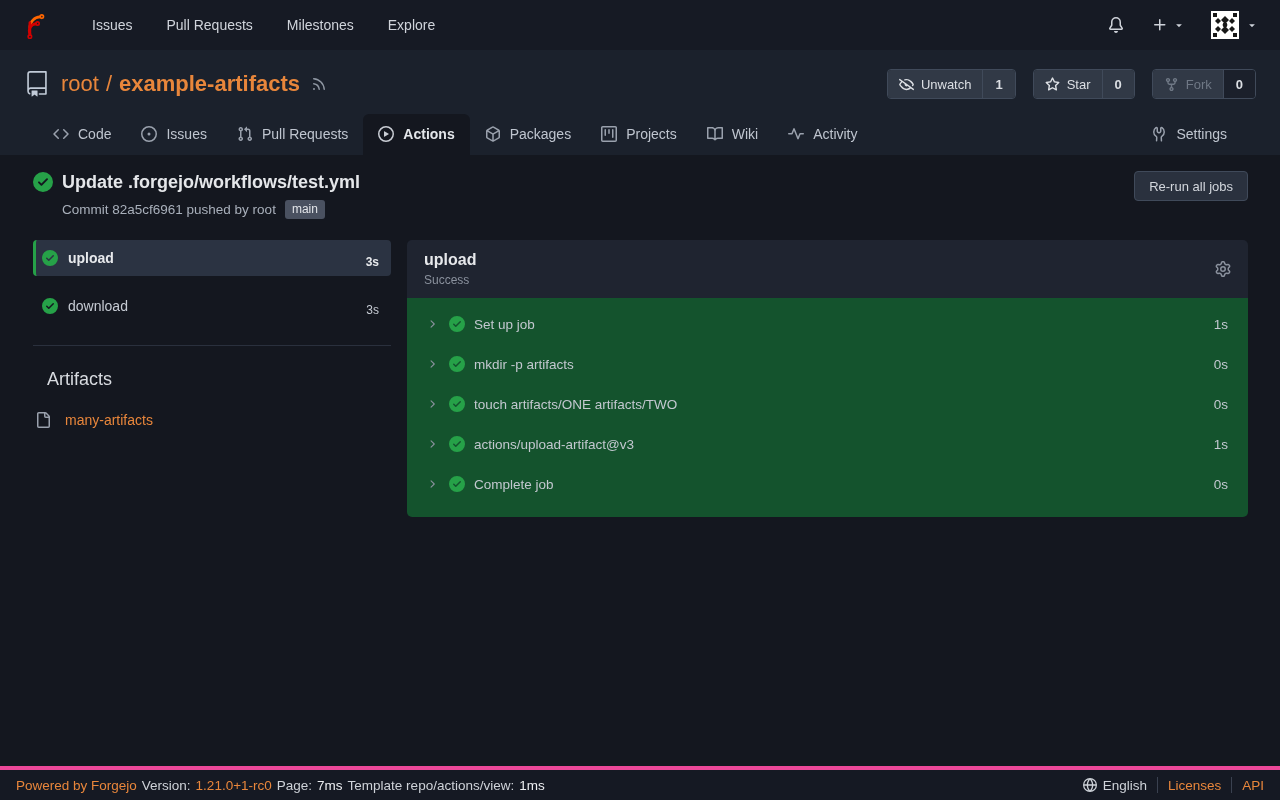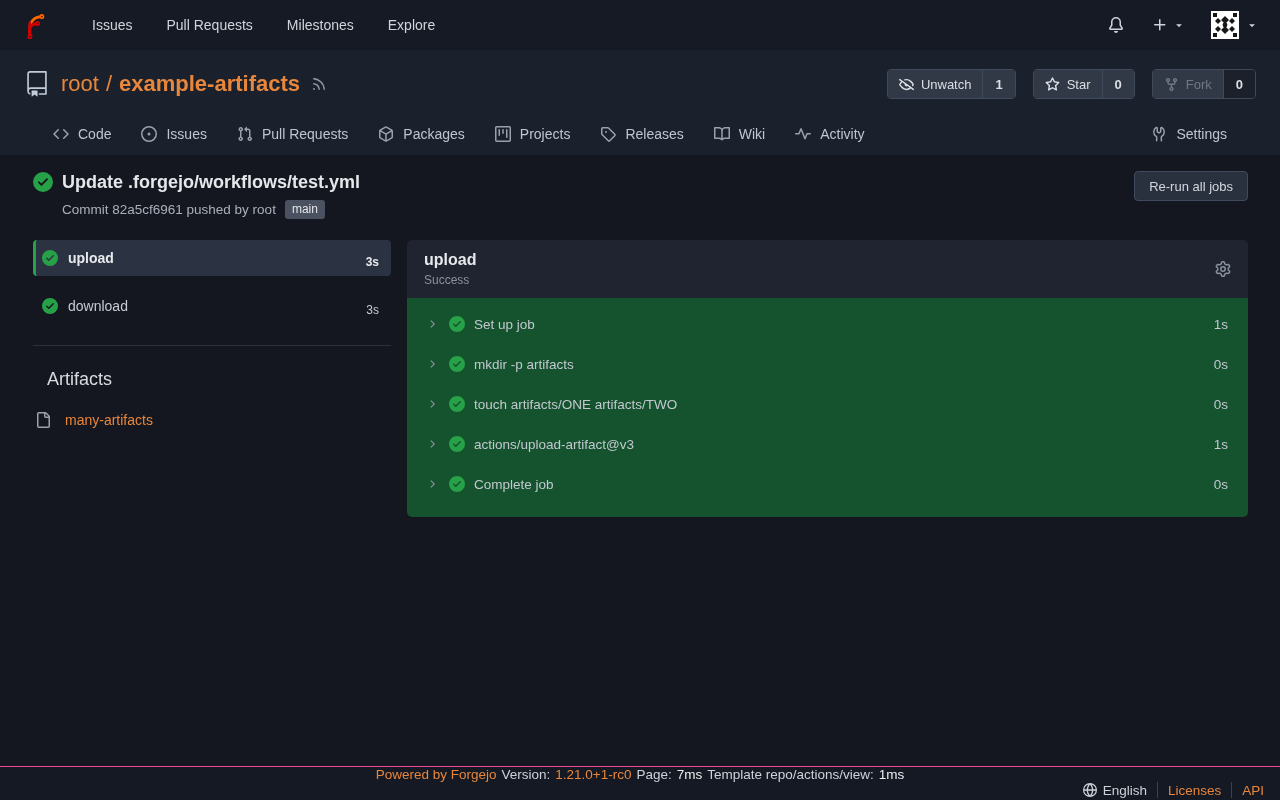--- a/index.html
+++ b/index.html
@@ -75,21 +75,21 @@
   .panel-title { font-size:16px; font-weight:700; color:#e6e8eb; line-height:19px; }
   .panel-status { margin-top:4px; font-size:12px; color:#8a919d; }
   .panel-gear { margin-left:auto; color:#8a919d; cursor:pointer; }
   .steps { background:#14532d; padding:6px 0 13px; }
   .step-row { display:flex; align-items:center; height:40px; padding:0 20px 0 19px; font-size:13.5px; color:#c3c8d0; cursor:pointer; }
   .step-chevron { color:#8a919d; margin-right:11px; }
   .step-check { color:#26a148; margin-right:9px; }
   .step-time { margin-left:auto; color:#c3c8d0; }
 
   
-  .footer { position:absolute; left:0; right:0; bottom:0; height:34px; background:#151923; border-top:1px solid #ec4899; display:flex; align-items:center; padding:0 16px; font-size:13.5px; color:#ced2d8;flex-direction:column; }
+  .footer { position:absolute; left:0; right:0; bottom:0; height:34px; background:#151923; border-top:4px solid #ec4899; display:flex; align-items:center; padding:0 16px; font-size:13.5px; color:#ced2d8; }
   .footer a, .f-link { color:#e8863b; cursor:pointer; text-decoration:none; }
   .f-left { display:flex; align-items:center; gap:5px; white-space:nowrap; }
   .f-bold { font-weight:400; color:#eceef1; }
   .f-right { margin-left:auto; display:flex; align-items:center; gap:10px; }
   .f-lang { display:flex; align-items:center; gap:6px; cursor:pointer; color:#ced2d8; }
   .f-div { width:1px; height:16px; background:#3a4150; }
 </style>
 </head>
 <body>
 
@@ -220,37 +220,37 @@
           <path d="M8 0a8 8 0 1 1 0 16A8 8 0 0 1 8 0ZM1.5 8a6.5 6.5 0 1 0 13 0 6.5 6.5 0 0 0-13 0Z"></path>
         </svg>
       <span>Issues</span>
     </span>
     <span class="tab">
       <svg width="16" height="16" viewBox="0 0 16 16" fill="currentColor">
           <path d="M1.5 3.25a2.25 2.25 0 1 1 3 2.122v5.256a2.251 2.251 0 1 1-1.5 0V5.372A2.25 2.25 0 0 1 1.5 3.25Zm5.677-.177L9.573.677A.25.25 0 0 1 10 .854V2.5h1A2.5 2.5 0 0 1 13.5 5v5.628a2.251 2.251 0 1 1-1.5 0V5a1 1 0 0 0-1-1h-1v1.646a.25.25 0 0 1-.427.177L7.177 3.427a.25.25 0 0 1 0-.354ZM3.75 2.5a.75.75 0 1 0 0 1.5.75.75 0 0 0 0-1.5Zm0 9.5a.75.75 0 1 0 0 1.5.75.75 0 0 0 0-1.5Zm8.25.75a.75.75 0 1 0 1.5 0 .75.75 0 0 0-1.5 0Z"></path>
         </svg>
       <span>Pull Requests</span>
     </span>
+    <span class="tab active">
+      <svg width="16" height="16" viewBox="0 0 16 16" fill="currentColor">
+          <path d="M8 0a8 8 0 1 1 0 16A8 8 0 0 1 8 0ZM1.5 8a6.5 6.5 0 1 0 13 0 6.5 6.5 0 0 0-13 0Zm4.879-2.773 4.264 2.559a.25.25 0 0 1 0 .428l-4.264 2.559A.25.25 0 0 1 6 10.559V5.442a.25.25 0 0 1 .379-.215Z"></path>
+        </svg>
+      <span>Actions</span>
+    </span>
     <span class="tab">
       <svg width="16" height="16" viewBox="0 0 16 16" fill="currentColor">
           <path d="m8.878.392 5.25 3.045c.54.314.872.89.872 1.514v6.098a1.75 1.75 0 0 1-.872 1.514l-5.25 3.045a1.75 1.75 0 0 1-1.756 0l-5.25-3.045A1.75 1.75 0 0 1 1 11.049V4.951c0-.624.332-1.201.872-1.514L7.122.392a1.75 1.75 0 0 1 1.756 0ZM7.875 1.69l-4.63 2.685L8 7.133l4.755-2.758-4.63-2.685a.248.248 0 0 0-.25 0ZM2.5 5.677v5.372c0 .09.047.171.125.216l4.625 2.683V8.432Zm6.25 8.271 4.625-2.683a.25.25 0 0 0 .125-.216V5.677L8.75 8.432Z"></path>
         </svg>
       <span>Packages</span>
     </span>
     <span class="tab">
       <svg width="16" height="16" viewBox="0 0 16 16" fill="currentColor">
           <path d="M1.75 0h12.5C15.216 0 16 .784 16 1.75v12.5A1.75 1.75 0 0 1 14.25 16H1.75A1.75 1.75 0 0 1 0 14.25V1.75C0 .784.784 0 1.75 0ZM1.5 1.75v12.5c0 .138.112.25.25.25h12.5a.25.25 0 0 0 .25-.25V1.75a.25.25 0 0 0-.25-.25H1.75a.25.25 0 0 0-.25.25ZM11.75 3a.75.75 0 0 1 .75.75v7.5a.75.75 0 0 1-1.5 0v-7.5a.75.75 0 0 1 .75-.75Zm-8.25.75a.75.75 0 0 1 1.5 0v5.5a.75.75 0 0 1-1.5 0ZM8 3a.75.75 0 0 1 .75.75v3.5a.75.75 0 0 1-1.5 0v-3.5A.75.75 0 0 1 8 3Z"></path>
         </svg>
       <span>Projects</span>
-    </span>
-    <span class="tab">
-      <svg width="16" height="16" viewBox="0 0 16 16" fill="currentColor">
-          <path d="M1 7.775V2.75C1 1.784 1.784 1 2.75 1h5.025c.464 0 .91.184 1.238.513l6.25 6.25a1.75 1.75 0 0 1 0 2.474l-5.026 5.026a1.75 1.75 0 0 1-2.474 0l-6.25-6.25A1.752 1.752 0 0 1 1 7.775Zm1.5 0c0 .066.026.13.073.177l6.25 6.25a.25.25 0 0 0 .354 0l5.025-5.025a.25.25 0 0 0 0-.354l-6.25-6.25a.25.25 0 0 0-.177-.073H2.75a.25.25 0 0 0-.25.25ZM6 5a1 1 0 1 1 0 2 1 1 0 0 1 0-2Z"></path>
-        </svg>
-      <span>Releases</span>
     </span>
     <span class="tab">
       <svg width="16" height="16" viewBox="0 0 16 16" fill="currentColor">
           <path d="M0 1.75A.75.75 0 0 1 .75 1h4.253c1.227 0 2.317.59 3 1.501A3.743 3.743 0 0 1 11.006 1h4.245a.75.75 0 0 1 .75.75v10.5a.75.75 0 0 1-.75.75h-4.507a2.25 2.25 0 0 0-1.591.659l-.622.621a.75.75 0 0 1-1.06 0l-.622-.621A2.25 2.25 0 0 0 5.258 13H.75a.75.75 0 0 1-.75-.75Zm7.251 10.324.004-5.073-.002-2.253A2.25 2.25 0 0 0 5.003 2.5H1.5v9h3.757a3.75 3.75 0 0 1 1.994.574ZM8.755 4.75l-.004 7.322a3.752 3.752 0 0 1 1.992-.572H14.5v-9h-3.495a2.25 2.25 0 0 0-2.25 2.25Z"></path>
         </svg>
       <span>Wiki</span>
     </span>
     <span class="tab">
       <svg width="16" height="16" viewBox="0 0 16 16" fill="currentColor">
           <path d="M6 2c.306 0 .582.187.696.471L10 10.731l1.304-3.26A.751.751 0 0 1 12 7h3.25a.75.75 0 0 1 0 1.5h-2.742l-1.812 4.528a.751.751 0 0 1-1.392 0L6 4.77 4.696 8.03A.75.75 0 0 1 4 8.5H.75a.75.75 0 0 1 0-1.5h2.742l1.812-4.529A.751.751 0 0 1 6 2Z"></path>

